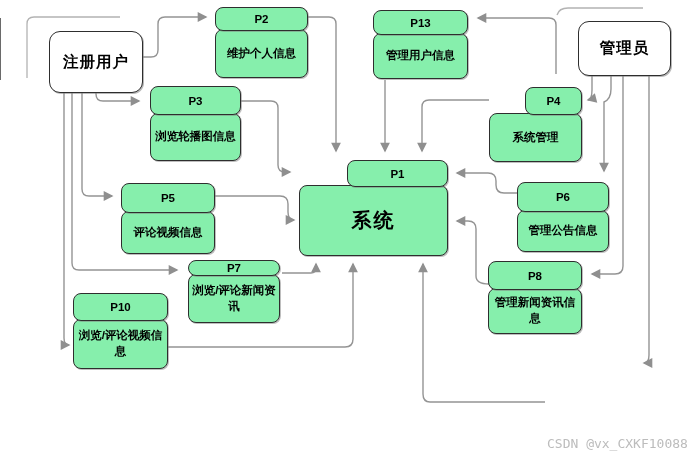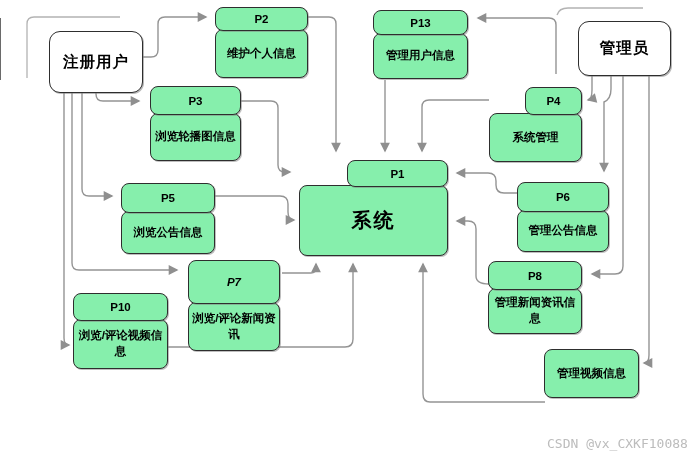--- a/index.html
+++ b/index.html
@@ -90,25 +90,25 @@
     <div class="pdesc" style="height:49px;">维护个人信息</div>
   </div>
 
   <div class="pnode" style="left:150px;top:86px;width:91px;">
     <div class="pid" style="height:29px;">P3</div>
     <div class="pdesc" style="height:48px;">浏览轮播图信息</div>
   </div>
 
   <div class="pnode" style="left:121px;top:183px;width:94px;">
     <div class="pid" style="height:30px;">P5</div>
-    <div class="pdesc" style="height:43px;">浏览公告信息</div>
+    <div class="pdesc" style="height:43px;">评论视频信息</div>
   </div>
 
   <div class="pnode" style="left:188px;top:260px;width:92px;">
-    <div class="pid" style="height:44px;font-style:italic;">P7</div>
+    <div class="pid" style="height:16px;">P7</div>
     <div class="pdesc" style="height:49px;">浏览/评论新闻资讯</div>
   </div>
 
   <div class="pnode" style="left:73px;top:293px;width:95px;">
     <div class="pid" style="height:28px;">P10</div>
     <div class="pdesc" style="height:50px;">浏览/评论视频信息</div>
   </div>
 
   <div class="pnode" style="left:373px;top:10px;width:95px;">
     <div class="pid" style="height:25px;">P13</div>
@@ -124,18 +124,17 @@
     <div class="pid" style="height:30px;">P6</div>
     <div class="pdesc" style="height:42px;">管理公告信息</div>
   </div>
 
   <div class="pnode" style="left:488px;top:261px;width:94px;">
     <div class="pid" style="height:29px;">P8</div>
     <div class="pdesc" style="height:46px;">管理新闻资讯信息</div>
   </div>
 
   <div class="pnode" style="left:544px;top:351px;width:95px;">
-    <div class="pdesc" style="height:49px;">管理视频信息</div>
   </div>
 
   <div id="watermark">CSDN @vx_CXKF10088</div>
 
 </div>
 
 </body></html>

